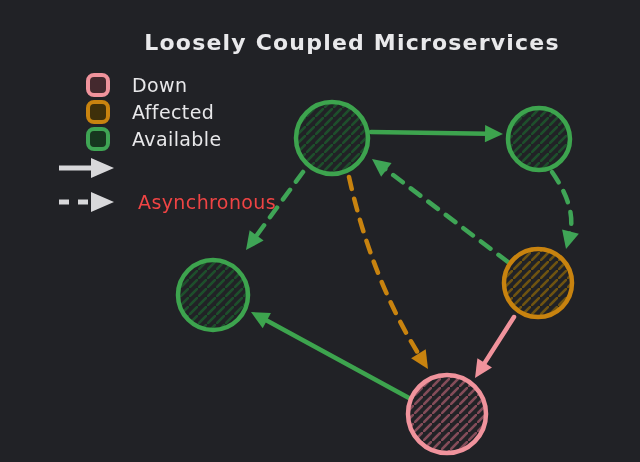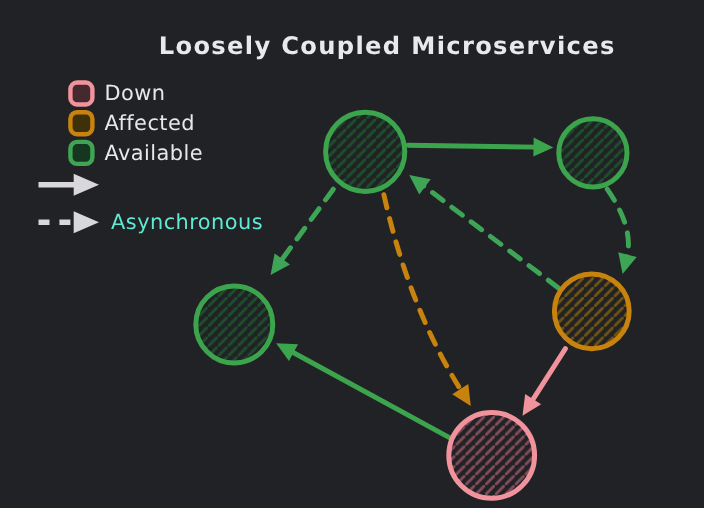--- a/index.html
+++ b/index.html
@@ -20,25 +20,26 @@
     text-align: center;
     font-size: 22px;
     font-weight: bold;
     letter-spacing: 1.2px;
     color: #e9e9eb;
   }
   .legend-row {
     position: absolute;
     display: flex;
     align-items: center;
-    gap: 9px;
+    gap: 22px;
     color: #e7e7e9;
     font-size: 19px;
     letter-spacing: 0.4px;
     white-space: nowrap;
+    margin-left: 24px;
   }
   .swatch {
     width: 16px; height: 16px;
     border: 4px solid #888;
     border-radius: 8px;
     flex: 0 0 auto;
   }
   .arrow-sample { flex: 0 0 auto; display: block; }
   .arrow-line { stroke-width: 5; }
   .arrow-line.dashed { stroke-dasharray: 10 9; }
@@ -120,21 +121,21 @@
     <span class="swatch" style="border-color: rgb(200, 131, 15); background: rgb(62, 48, 10);"></span>
     <span>Affected</span>
   </div>
 
   <div class="legend-row" style="left: 32px; top: 155px; color: rgb(232, 232, 234);">
     <svg class="arrow-sample" width="60" height="26">
       <line class="arrow-line" x1="3" y1="13" x2="37" y2="13" stroke="#d8d8da"></line>
       <polygon points="58,13 35,3 35,23" fill="#d8d8da"></polygon>
     </svg>
   </div>
-  <div class="legend-row" style="left: 32px; top: 189px; color: #5eead4;">
+  <div class="legend-row" style="left: 32px; top: 189px; color: #ef4444;">
     <svg class="arrow-sample" width="60" height="26">
       <line class="arrow-line dashed" x1="3" y1="13" x2="37" y2="13" stroke="#d8d8da"></line>
       <polygon points="58,13 35,3 35,23" fill="#d8d8da"></polygon>
     </svg>
     <span>Asynchronous</span>
   </div>
 
 </div>
 
 </body></html>

